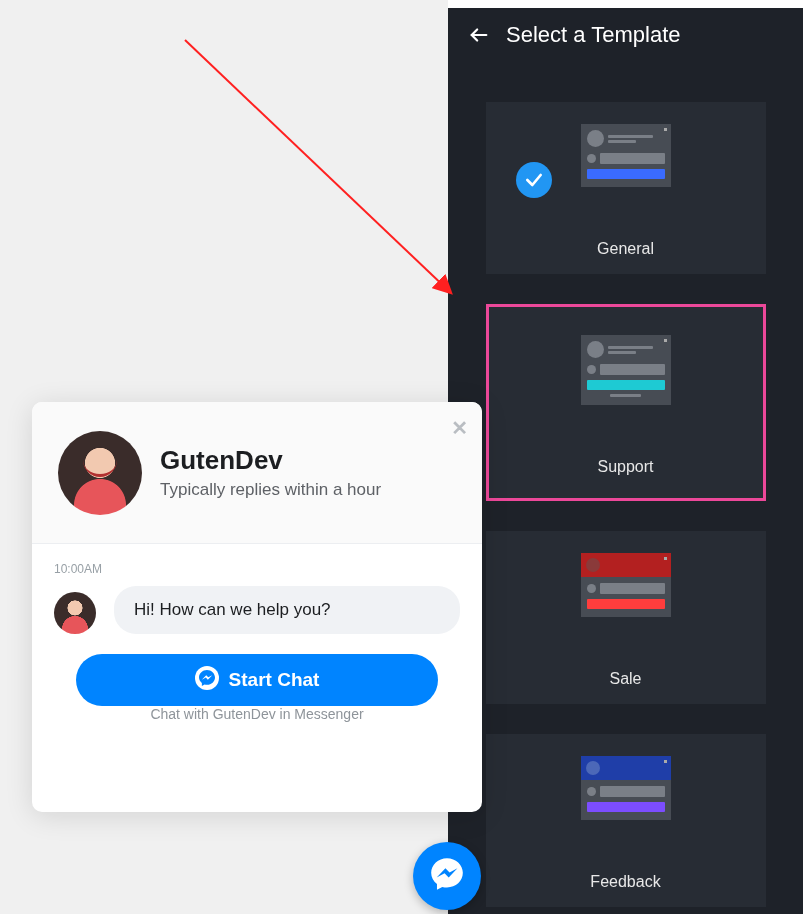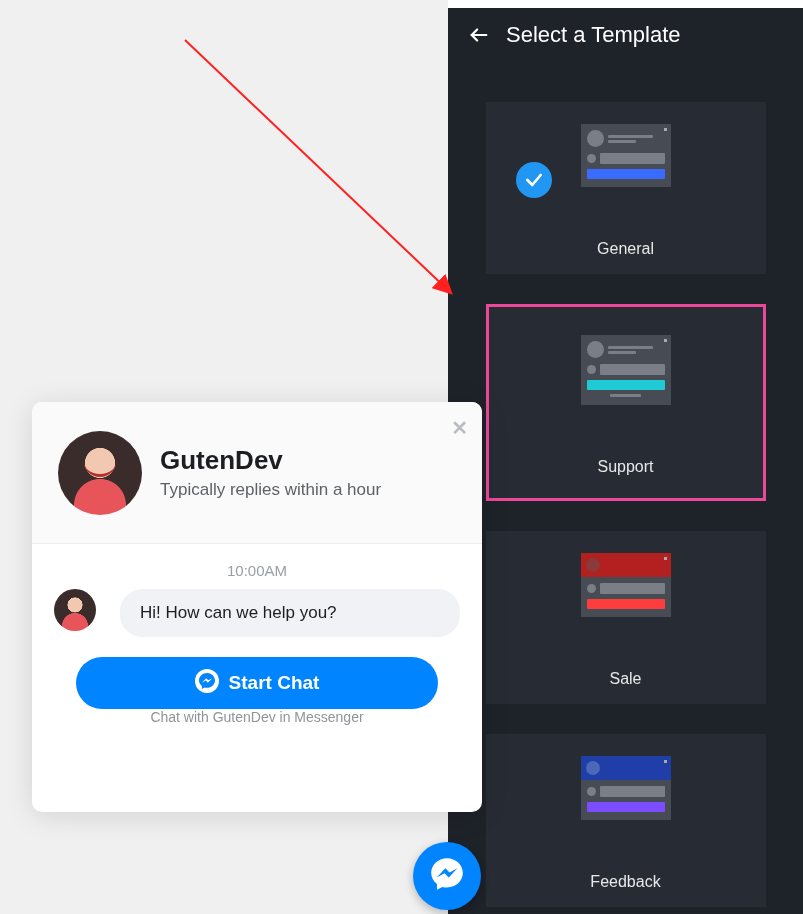--- a/index.html
+++ b/index.html
@@ -134,22 +134,22 @@
   content:"";
   position:absolute;
   left:30%; top:34%;
   width:40%; height:18%;
   border-bottom:3px solid #b13030;
   border-radius:0 0 40px 40px;
 }
 .chat-title { font-size:26px; font-weight:700; color:#1c1e21; margin-bottom:4px; }
 .chat-sub { font-size:17px; color:#5e6166; }
 .chat-body { padding:18px 22px 10px; }
-.timestamp { text-align:center; color:#98a0a6; font-size:15px; margin-bottom:10px; }
-.msg-row { display:flex; align-items:flex-start; gap:24px; margin-bottom:20px; }
+.timestamp { text-align:left; color:#98a0a6; font-size:12px; margin-bottom:10px; }
+.msg-row { display:flex; align-items:flex-end; gap:18px; margin-bottom:20px; }
 .avatar-sm {
   width:42px; height:42px;
   border-radius:50%;
   background: radial-gradient(circle at 50% 38%, #f2c9b0 0 22%, transparent 23%),
               radial-gradient(circle at 50% 88%, #e7555a 0 30%, transparent 31%),
               linear-gradient(#3a2c2a,#3a2c2a);
 }
 .bubble {
   flex:1;
   background:#f0f2f5;

